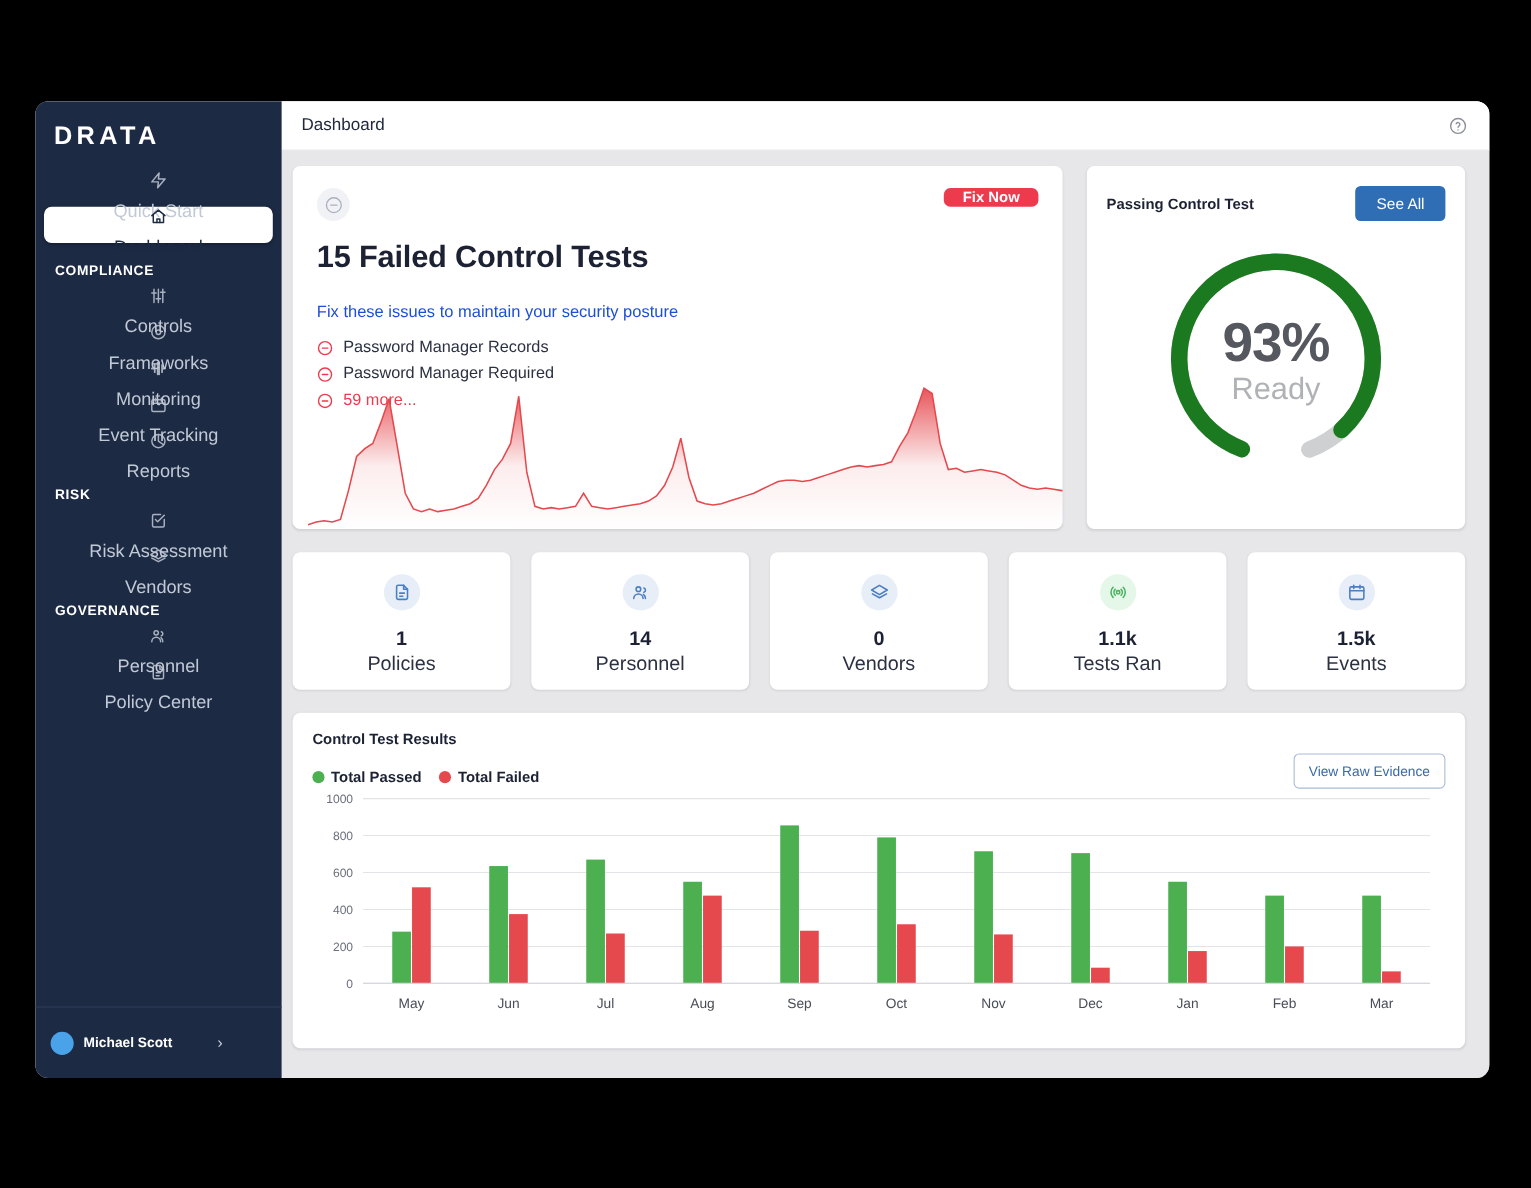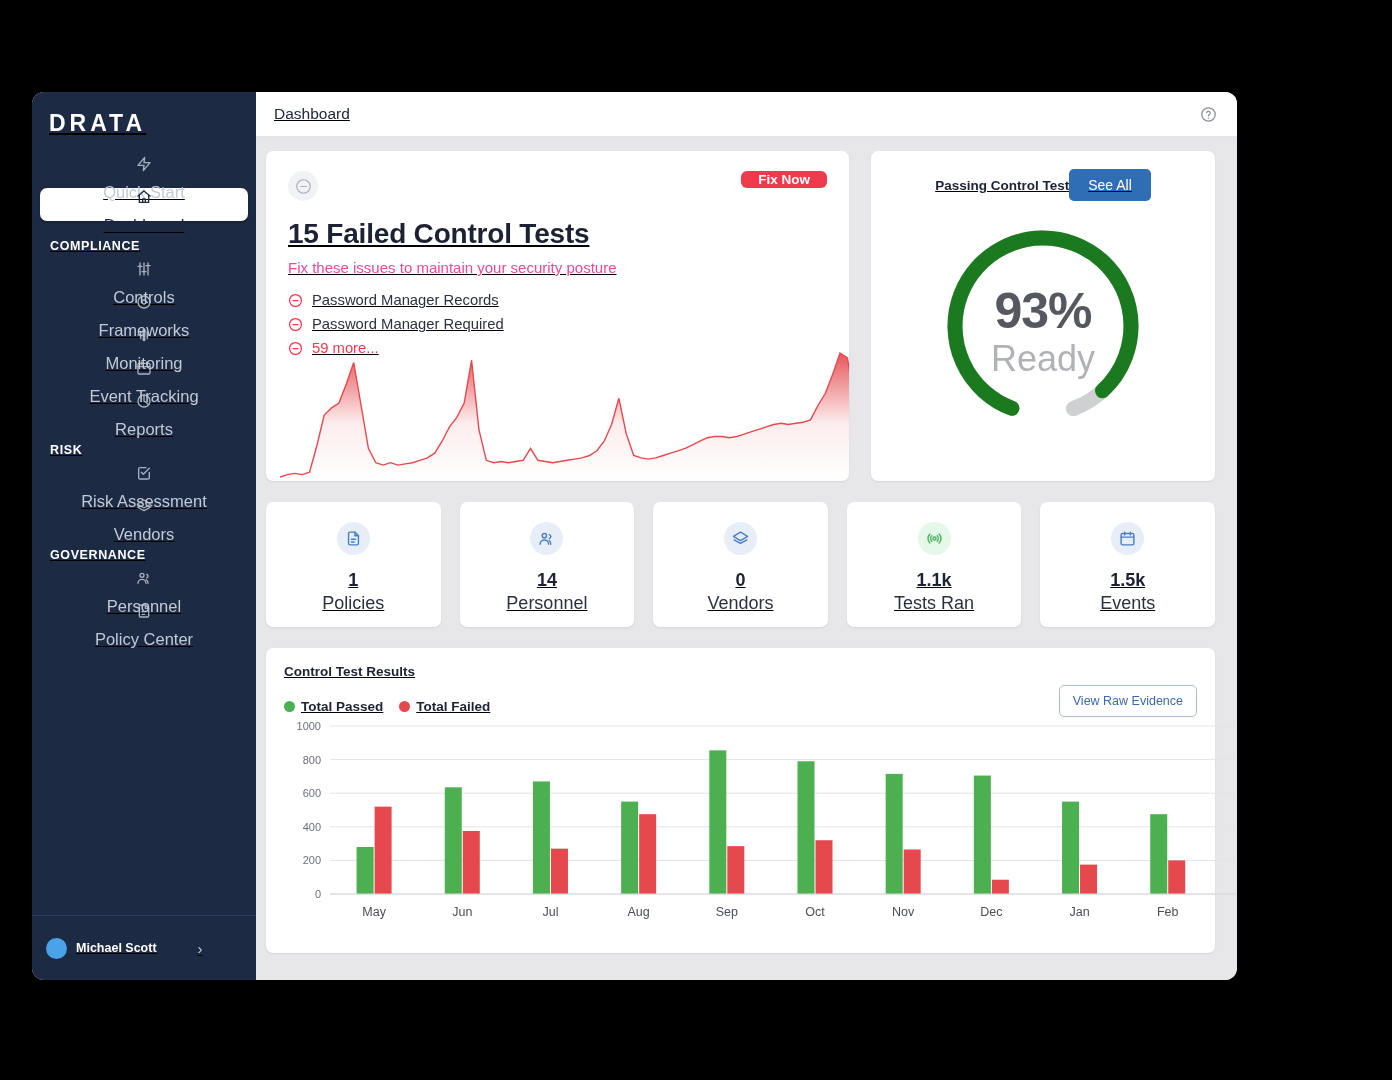--- a/index.html
+++ b/index.html
@@ -5,27 +5,26 @@
   * { box-sizing: border-box; margin: 0; padding: 0; }
   html, body {
     width: 1392px; height: 1080px;
     background: #000000;
     font-family: "Liberation Sans", sans-serif;
     overflow: hidden;
   }
   #app {
     position: absolute;
     left: 32px; top: 92px;
-    width: 1205px; height: 888px;
+    width: 1322px; height: 888px;
     border-radius: 12px;
     background: #e7e7ea;
     overflow: hidden;
     display: flex;
     box-shadow: 0 10px 40px rgba(0,0,0,.45);
-    text-decoration: underline;
   }
 
   
   .sidebar {
     width: 224px; flex: 0 0 224px;
     background: #1d2a44;
     display: flex; flex-direction: column;
     position: relative;
   }
   .logo {
@@ -90,40 +89,40 @@
   }
   .fix-now {
     position: absolute; right: 22px; top: 20px;
     background: #ee3a4d; color: #fff;
     border: none; border-radius: 6px;
     font-size: 13.5px; font-weight: bold;
     padding: 1px 17px; cursor: pointer;
     font-family: "Liberation Sans", sans-serif;
   }
   .failed-title { font-size: 28px; font-weight: bold; color: #1c2233; margin-top: 17px; letter-spacing: -.2px;}
-  .failed-sub { font-size: 15px; color: #ec4899; margin-top: 9px;}
+  .failed-sub { font-size: 15px; color: #1d4ed8; margin-top: 25px;}
   .failed-list { margin-top: 16px; }
   .failed-li { display: flex; align-items: center; gap: 9px; font-size: 14.8px; color: #2b3141; margin-bottom: 8px;}
   .failed-li.more { color: #ee3a4d; cursor: pointer;}
   .circ-minus { width: 15px; height: 15px; flex: 0 0 15px; color: #ee3a4d;}
   .spark { position: absolute; left: 14px; right: 0; bottom: 0; height: 140px;}
 
   
   .gauge-card { width: 344px; flex: 0 0 344px; height: 330px; padding: 18px 18px 0 18px; position: relative;}
-  .gauge-head { display: flex; align-items: center; justify-content: center;}
+  .gauge-head { display: flex; align-items: center; justify-content: space-between;}
   .gauge-title { font-size: 13.5px; font-weight: bold; color: #1c2233;}
   .see-all {
     background: #2f6db5; color: #fff; border: none;
     border-radius: 5px; font-size: 14px; padding: 8px 19px;
     cursor: pointer; font-family: "Liberation Sans", sans-serif;
   }
   .gauge-wrap { position: absolute; left: 0; right: 0; top: 72px; display:flex; justify-content:center;}
   .gauge-label { position: absolute; left: 0; right: 0; top: 135px; text-align: center;}
   .gauge-pct { font-size: 50px; font-weight: bold; color: #55585e; line-height: 1; letter-spacing: -1px;}
-  .gauge-ready { font-size: 36px; color: #b0b2b6; line-height: 1.25;}
+  .gauge-ready { font-size: 28px; color: #b0b2b6; line-height: 1.25;}
 
   
   .stats { display: flex; gap: 19px; margin-top: 21px;}
   .stat {
     flex: 1 1 0; height: 125px; background: #fff; border-radius: 7px;
     box-shadow: 0 1px 2px rgba(30,35,60,.10);
     display: flex; flex-direction: column; align-items: center;
     padding-top: 20px;
   }
   .stat-ic { width: 33px; height: 33px; border-radius: 50%; background: #e8eef7; display:flex;align-items:center;justify-content:center; color:#4a7fc1;}

